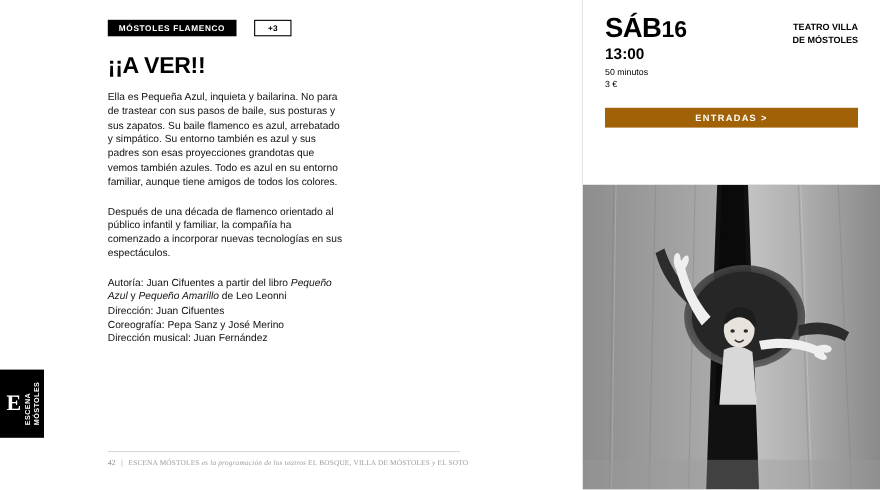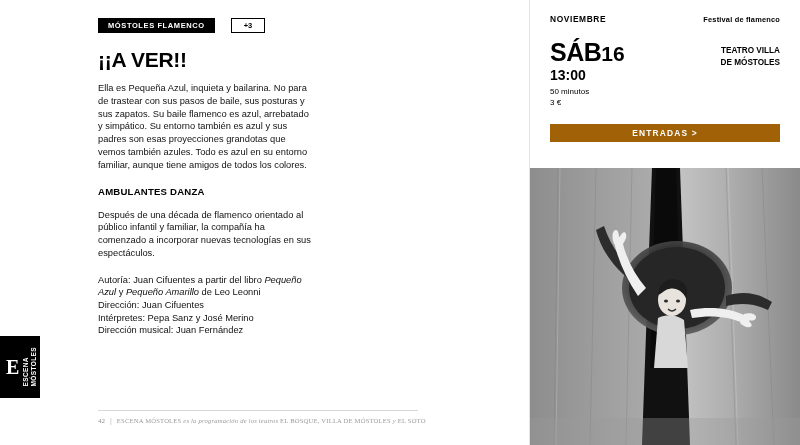--- a/index.html
+++ b/index.html
@@ -297,33 +297,32 @@
 
       <div class="tagrow">
         <div class="tag-main">MÓSTOLES FLAMENCO</div>
         <div class="tag-plus">+3</div>
       </div>
 
       <h1 class="title">¡¡A VER!!</h1>
 
       <p class="body">Ella es Pequeña Azul, inquieta y bailarina. No para de trastear con sus pasos de baile, sus posturas y sus zapatos. Su baile flamenco es azul, arrebatado y simpático. Su entorno también es azul y sus padres son esas proyecciones grandotas que vemos también azules. Todo es azul en su entorno familiar, aunque tiene amigos de todos los colores.</p>
 
-      <h2 class="subhead">AMBULANTES DANZA</h2>
 
       <p class="body">Después de una década de flamenco orientado al público infantil y familiar, la compañía ha comenzado a incorporar nuevas tecnologías en sus espectáculos.</p>
 
       <div class="credits">
         <p class="credit-line">
           <span class="lbl">Autoría:</span><span> Juan Cifuentes a partir del libro </span><span class="it">Pequeño Azul</span><span> y </span><span class="it">Pequeño Amarillo</span><span> de Leo Leonni</span>
         </p>
         <p class="credit-line">
           <span class="lbl">Dirección:</span><span> Juan Cifuentes</span>
         </p>
         <p class="credit-line">
-          <span class="lbl">Intérpretes:</span><span> Pepa Sanz y José Merino</span>
+          <span class="lbl">Coreografía:</span><span> Pepa Sanz y José Merino</span>
         </p>
         <p class="credit-line">
           <span class="lbl">Dirección musical:</span><span> Juan Fernández</span>
         </p>
       </div>
 
     </div>
 
     <div class="footer-rule"></div>
 
@@ -331,24 +330,20 @@
       <span class="pagenum">42</span>
       <span class="footer-sep">|</span>
       <span class="footer-text"><span>ESCENA MÓSTOLES </span><span class="it">es la programación de los teatros </span><span>EL BOSQUE, VILLA DE MÓSTOLES </span><span class="it">y </span><span>EL SOTO</span></span>
     </div>
 
   </div>
 
   <div class="right-col">
 
     <div class="r-pad">
-      <div class="r-toprow">
-        <span class="month">NOVIEMBRE</span>
-        <span class="fest">Festival de flamenco</span>
-      </div>
 
       <div class="r-midrow">
         <div class="daywrap">
           <div class="dayline">
             <span class="dayname">SÁB</span>
             <span class="daynum">16</span>
           </div>
           <div class="time">13:00</div>
           <div class="dur">50 minutos</div>
           <div class="price">3 €</div>

